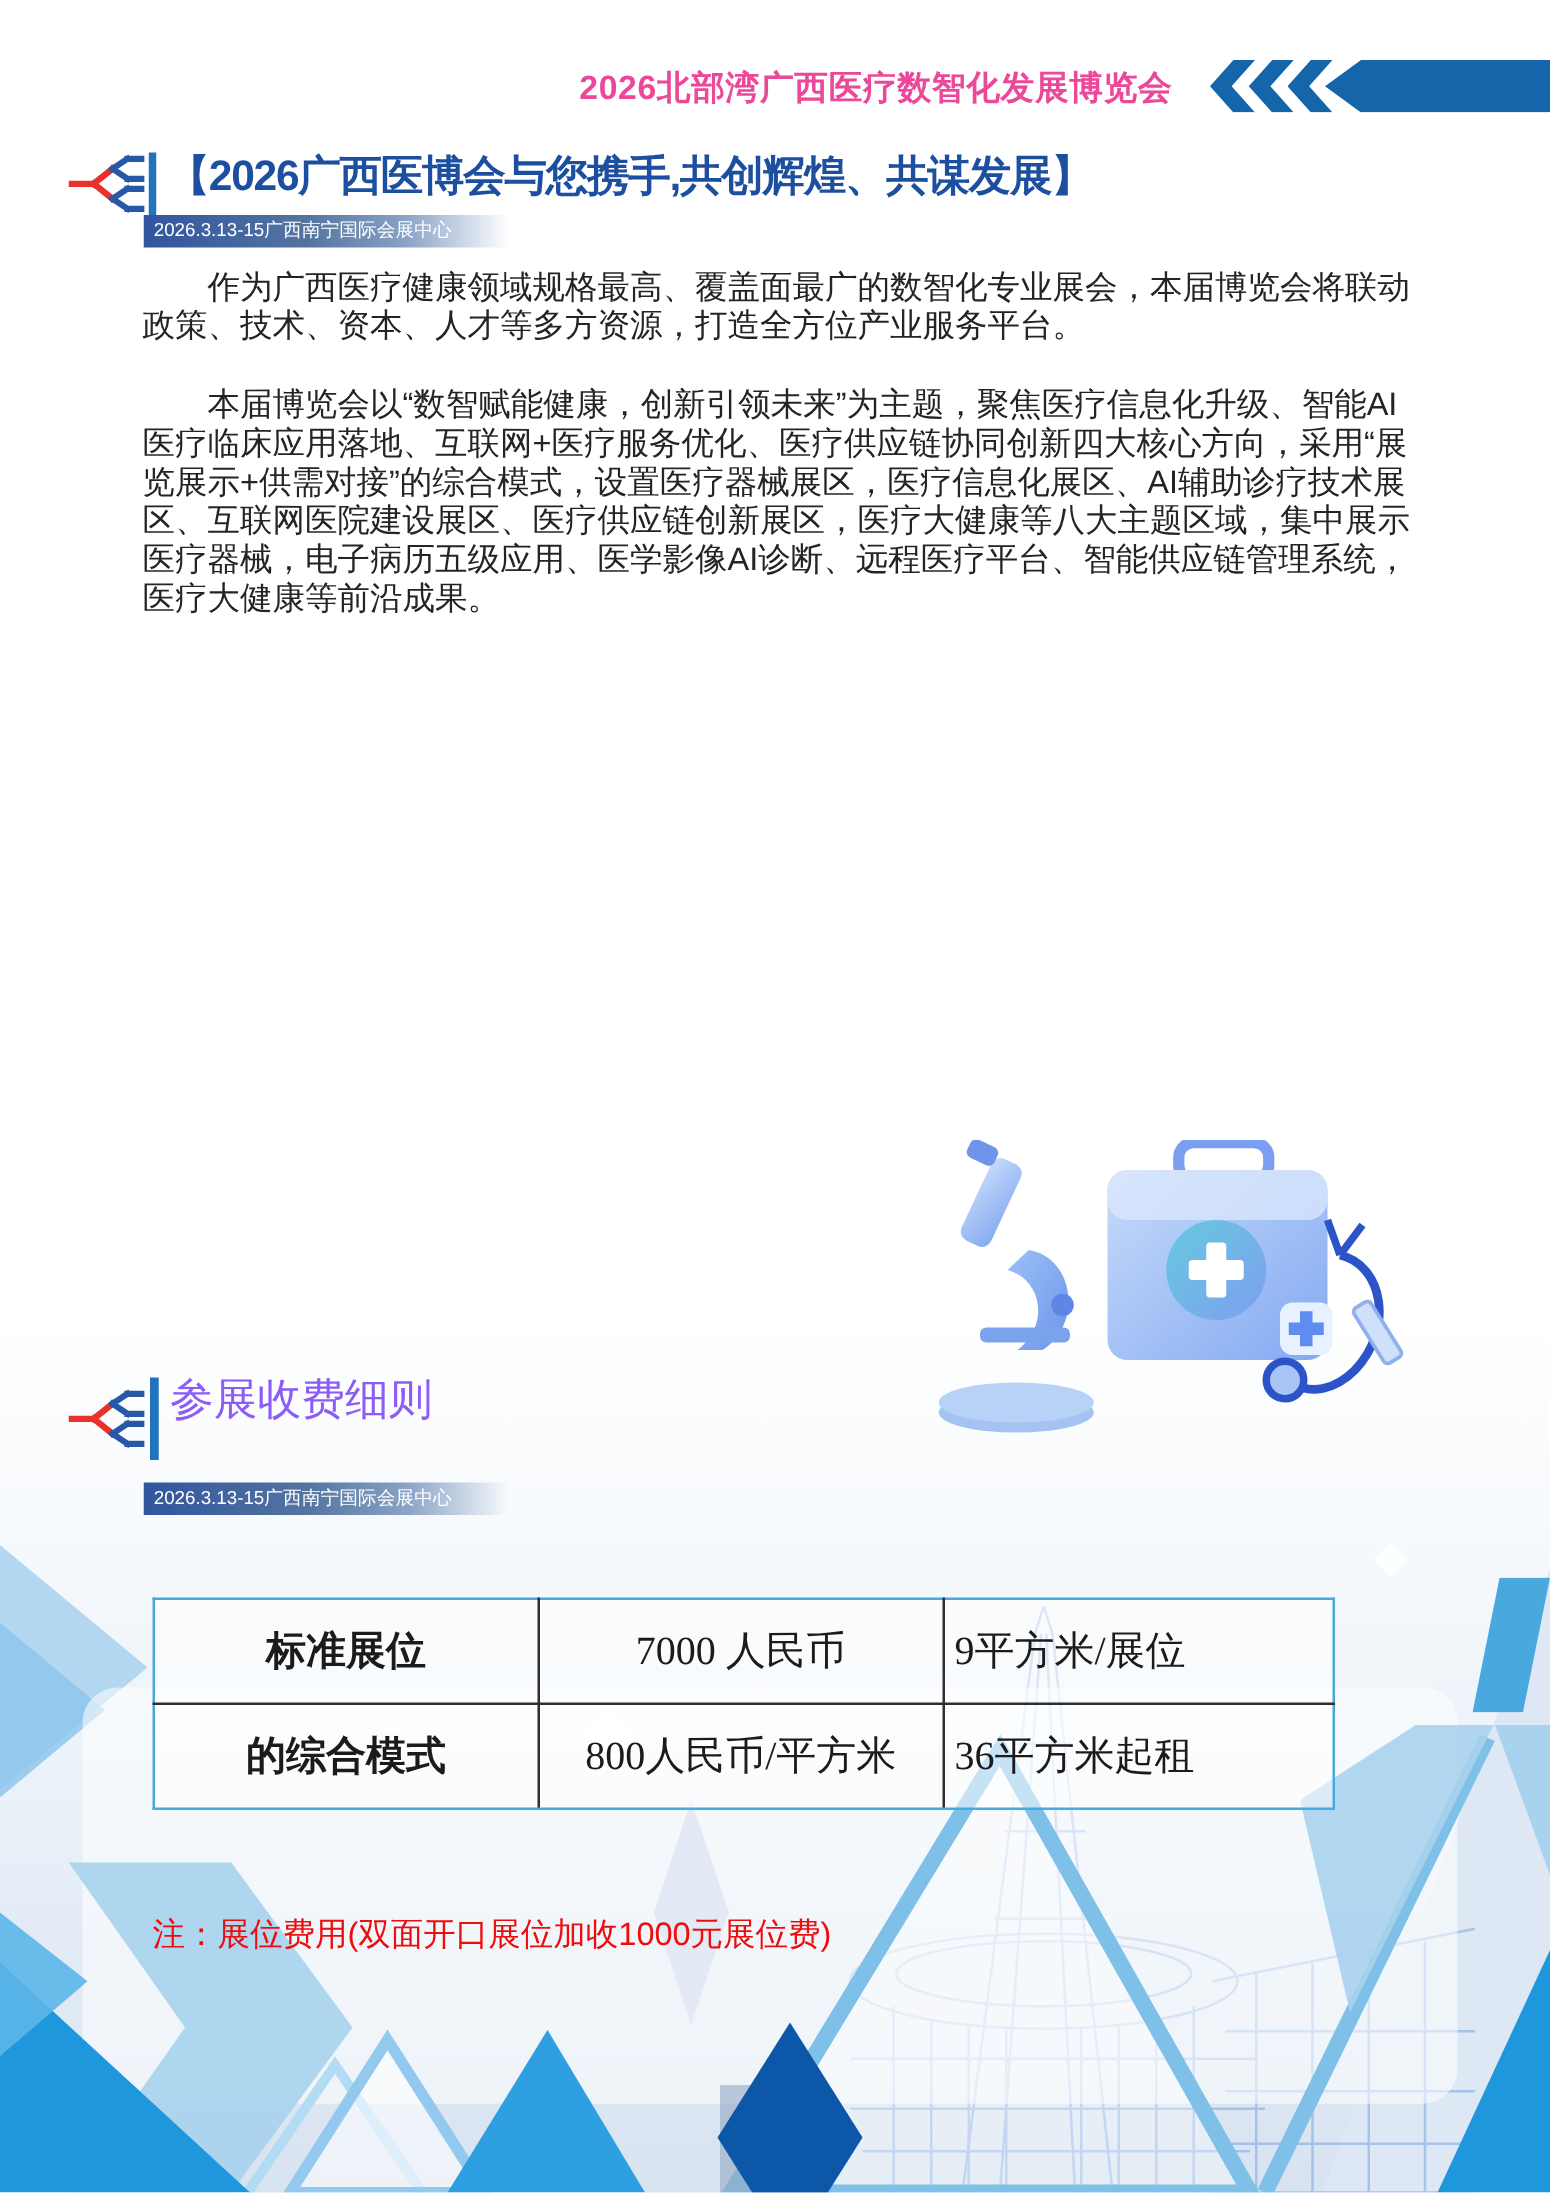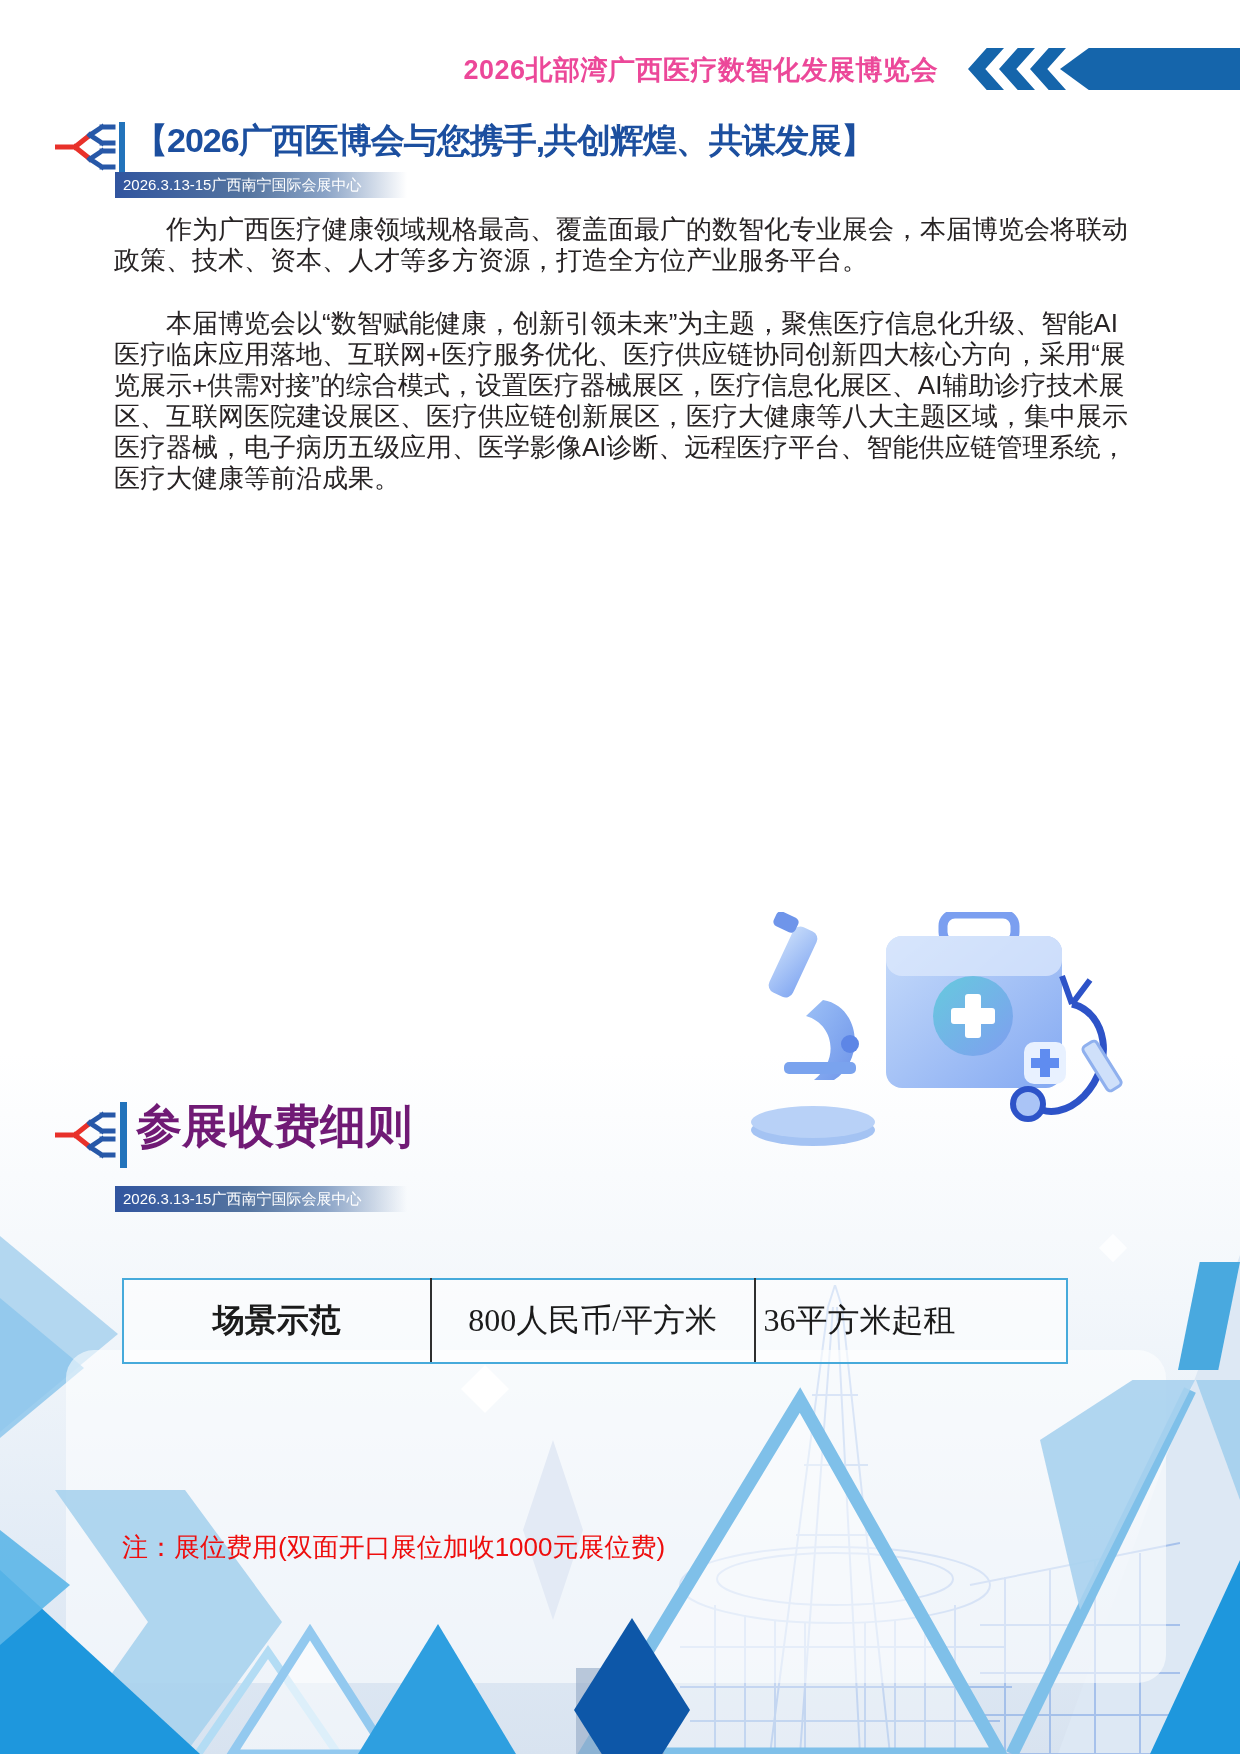--- a/index.html
+++ b/index.html
@@ -13,21 +13,21 @@
   .top-title{top:52px;right:302px;font-size:27px;font-weight:bold;color:#ec4899;letter-spacing:0.5px;z-index:3;}
   .chevrons{top:48px;left:968px;width:272px;height:42px;z-index:3;}
   .chev{position:absolute;top:0;width:36px;height:42px;background:#1565ab;
         clip-path:polygon(52% 0,100% 0,48% 50%,100% 100%,52% 100%,0 50%);}
   .hbar{position:absolute;top:0;left:92px;width:180px;height:42px;background:#1565ab;
         clip-path:polygon(0 50%,16% 0,100% 0,100% 100%,16% 100%);}
   
   .sec-icon{width:64px;height:58px;z-index:3;}
   .sec-bar{width:6px;background:#2273bb;z-index:3;}
   .sec1-title{top:118px;left:134px;font-size:34px;font-weight:bold;color:#1c4f9f;letter-spacing:-1px;z-index:3;}
-  .sec2-title{top:1096px;left:136px;font-size:46px;font-weight:bold;color:#701a75;z-index:3;}
+  .sec2-title{top:1096px;left:136px;font-size:35px;font-weight:normal;color:#8b5cf6;z-index:3;}
   .ribbon{height:26px;line-height:26px;width:284px;padding-left:8px;font-size:15px;color:#ffffff;z-index:3;
           background:linear-gradient(90deg,#31559f 0%,#54749f 45%,#8aa3c6 72%,rgba(255,255,255,0) 100%);}
   
   .body-text{left:114px;top:214px;width:1014px;font-size:26px;line-height:31px;color:#272324;z-index:3;}
   .body-text p{margin:0 0 32px 0;text-indent:2em;}
   .body-text b{font-weight:bold;color:#111;}
   
   .fee-table{left:122px;top:1278px;width:946px;border-collapse:collapse;z-index:3;position:absolute;background:rgba(255,255,255,.55);}
   .fee-table td{border:2px solid #2f2f2f;height:80px;}
   .fee-table tr td:first-child{width:32.6%;font-weight:bold;font-size:32px;text-align:center;color:#1b1b1b;}
@@ -170,22 +170,27 @@
       <path d="M1 29 H20 M20 29 L35 17 M20 29 L35 41" stroke="#e8312a"></path>
       <path d="M35 17 L47 9 M35 17 L47 25 M35 41 L47 33 M35 41 L47 49 M47 9 H58 M47 25 H58 M47 33 H58 M47 49 H58" stroke="#2758a8"></path>
     </g>
   </svg>
   <div class="abs sec-bar" style="left:120px;top:1102px;height:66px;width:7px;"></div>
   <div class="abs sec2-title">参展收费细则</div>
   <div class="abs ribbon" style="left:115px;top:1186px;">2026.3.13-15广西南宁国际会展中心</div>
 
   <table class="fee-table">
     <tbody>
+        <tr>
+      <td>标准展位</td>
+      <td class="serif mid">7000 人民币</td>
+      <td class="serif last">9平方米/展位</td>
+    </tr>
     <tr>
-      <td>场景示范</td>
+      <td>的综合模式</td>
       <td class="serif mid">800人民币/平方米</td>
       <td class="serif last">36平方米起租</td>
     </tr>
   </tbody>
     </table>
 
   <div class="abs fee-note">注：展位费用(双面开口展位加收1000元展位费)</div>
 
 </div>
 

